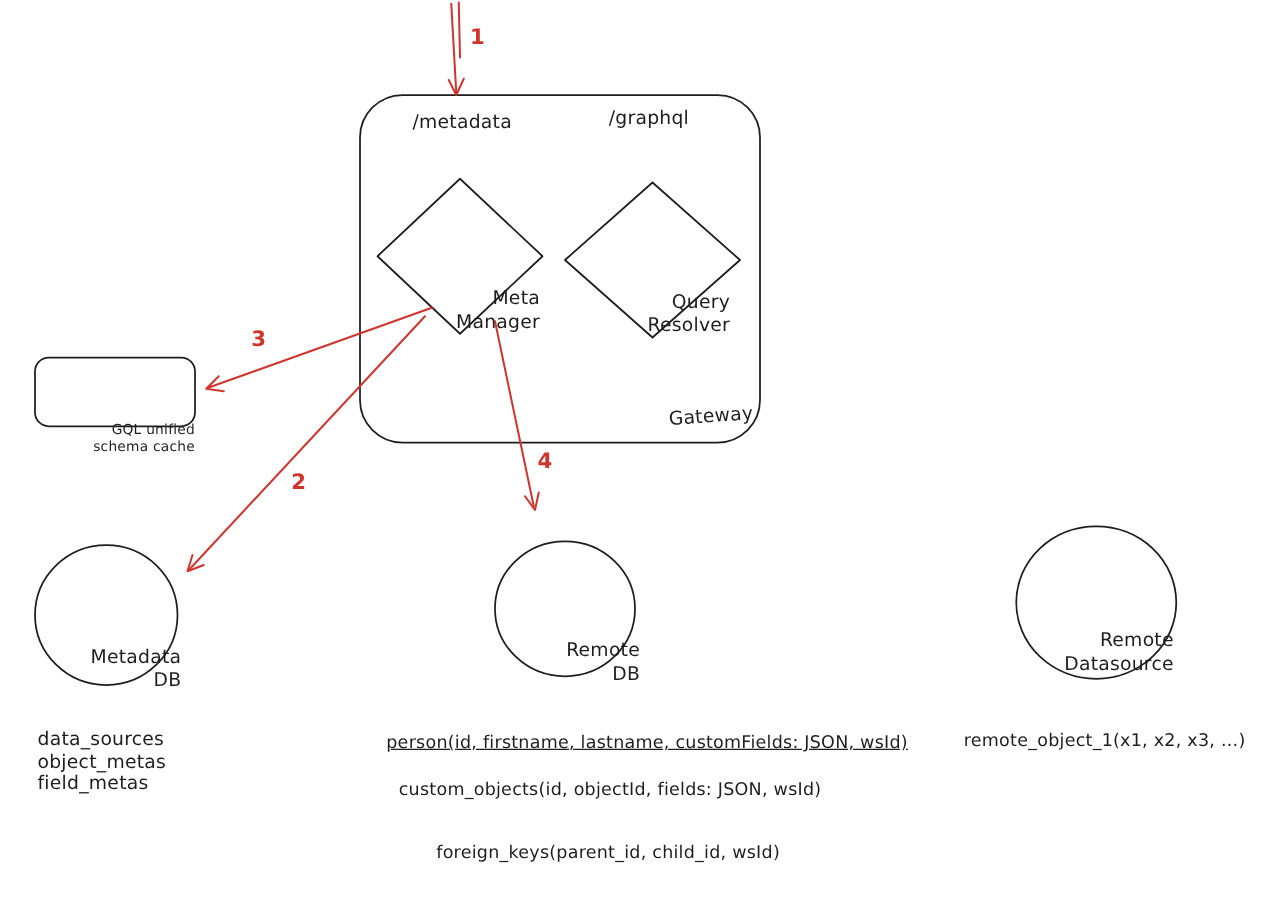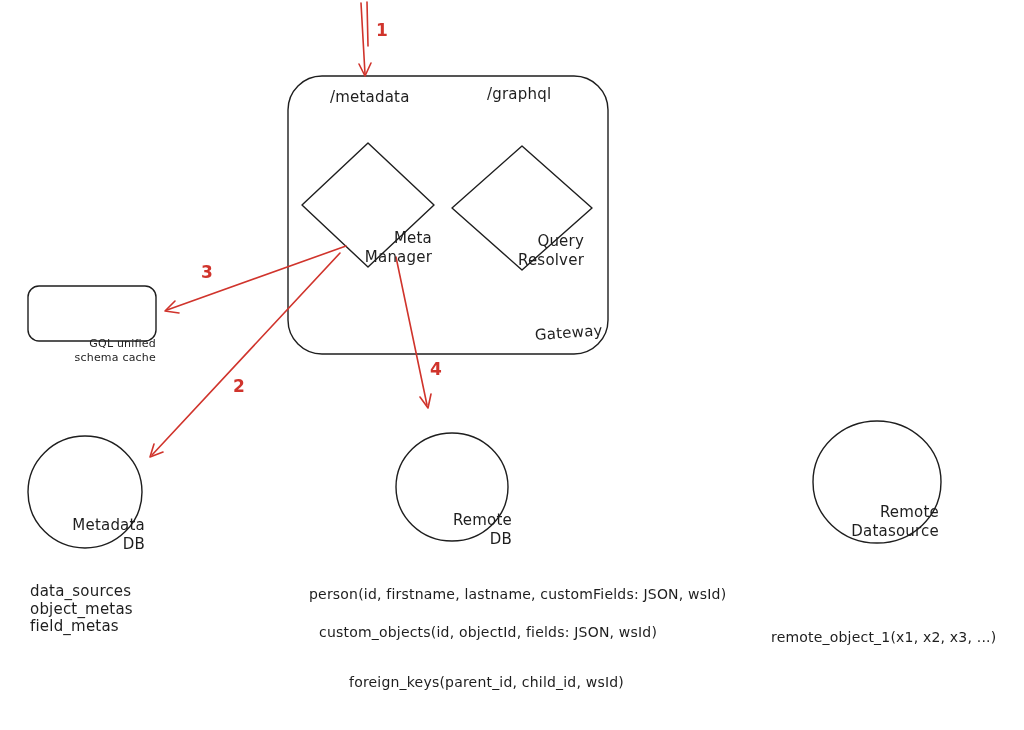--- a/index.html
+++ b/index.html
@@ -85,18 +85,18 @@
 Datasource</div>
 
   <div class="label red" style="left:376px; top:20px; font-size:17px;">1</div>
   <div class="label red" style="left:201px; top:262px; font-size:17px;">3</div>
   <div class="label red" style="left:233px; top:376px; font-size:17px;">2</div>
   <div class="label red" style="left:430px; top:359px; font-size:17px;">4</div>
 
   <div class="label" style="left:30px; top:583px; line-height:1.18;">data_sources
 object_metas
 field_metas</div>
-  <div class="label" style="left:309px; top:586px; font-size:14px;">person(id, firstname, lastname, customFields: JSON, wsId)</div>
+  <div class="label" style="left:309px; top:586px; font-size:14px;text-decoration:underline;">person(id, firstname, lastname, customFields: JSON, wsId)</div>
   <div class="label" style="left:319px; top:624px; font-size:14px;text-align:right;">custom_objects(id, objectId, fields: JSON, wsId)</div>
   <div class="label" style="left:349px; top:674px; font-size:14px;">foreign_keys(parent_id, child_id, wsId)</div>
-  <div class="label" style="left:771px; top:585px; font-size:14px;margin-top:44px;">remote_object_1(x1, x2, x3, ...)</div>
+  <div class="label" style="left:771px; top:585px; font-size:14px;">remote_object_1(x1, x2, x3, ...)</div>
 
 </div>
 
 </body></html>

